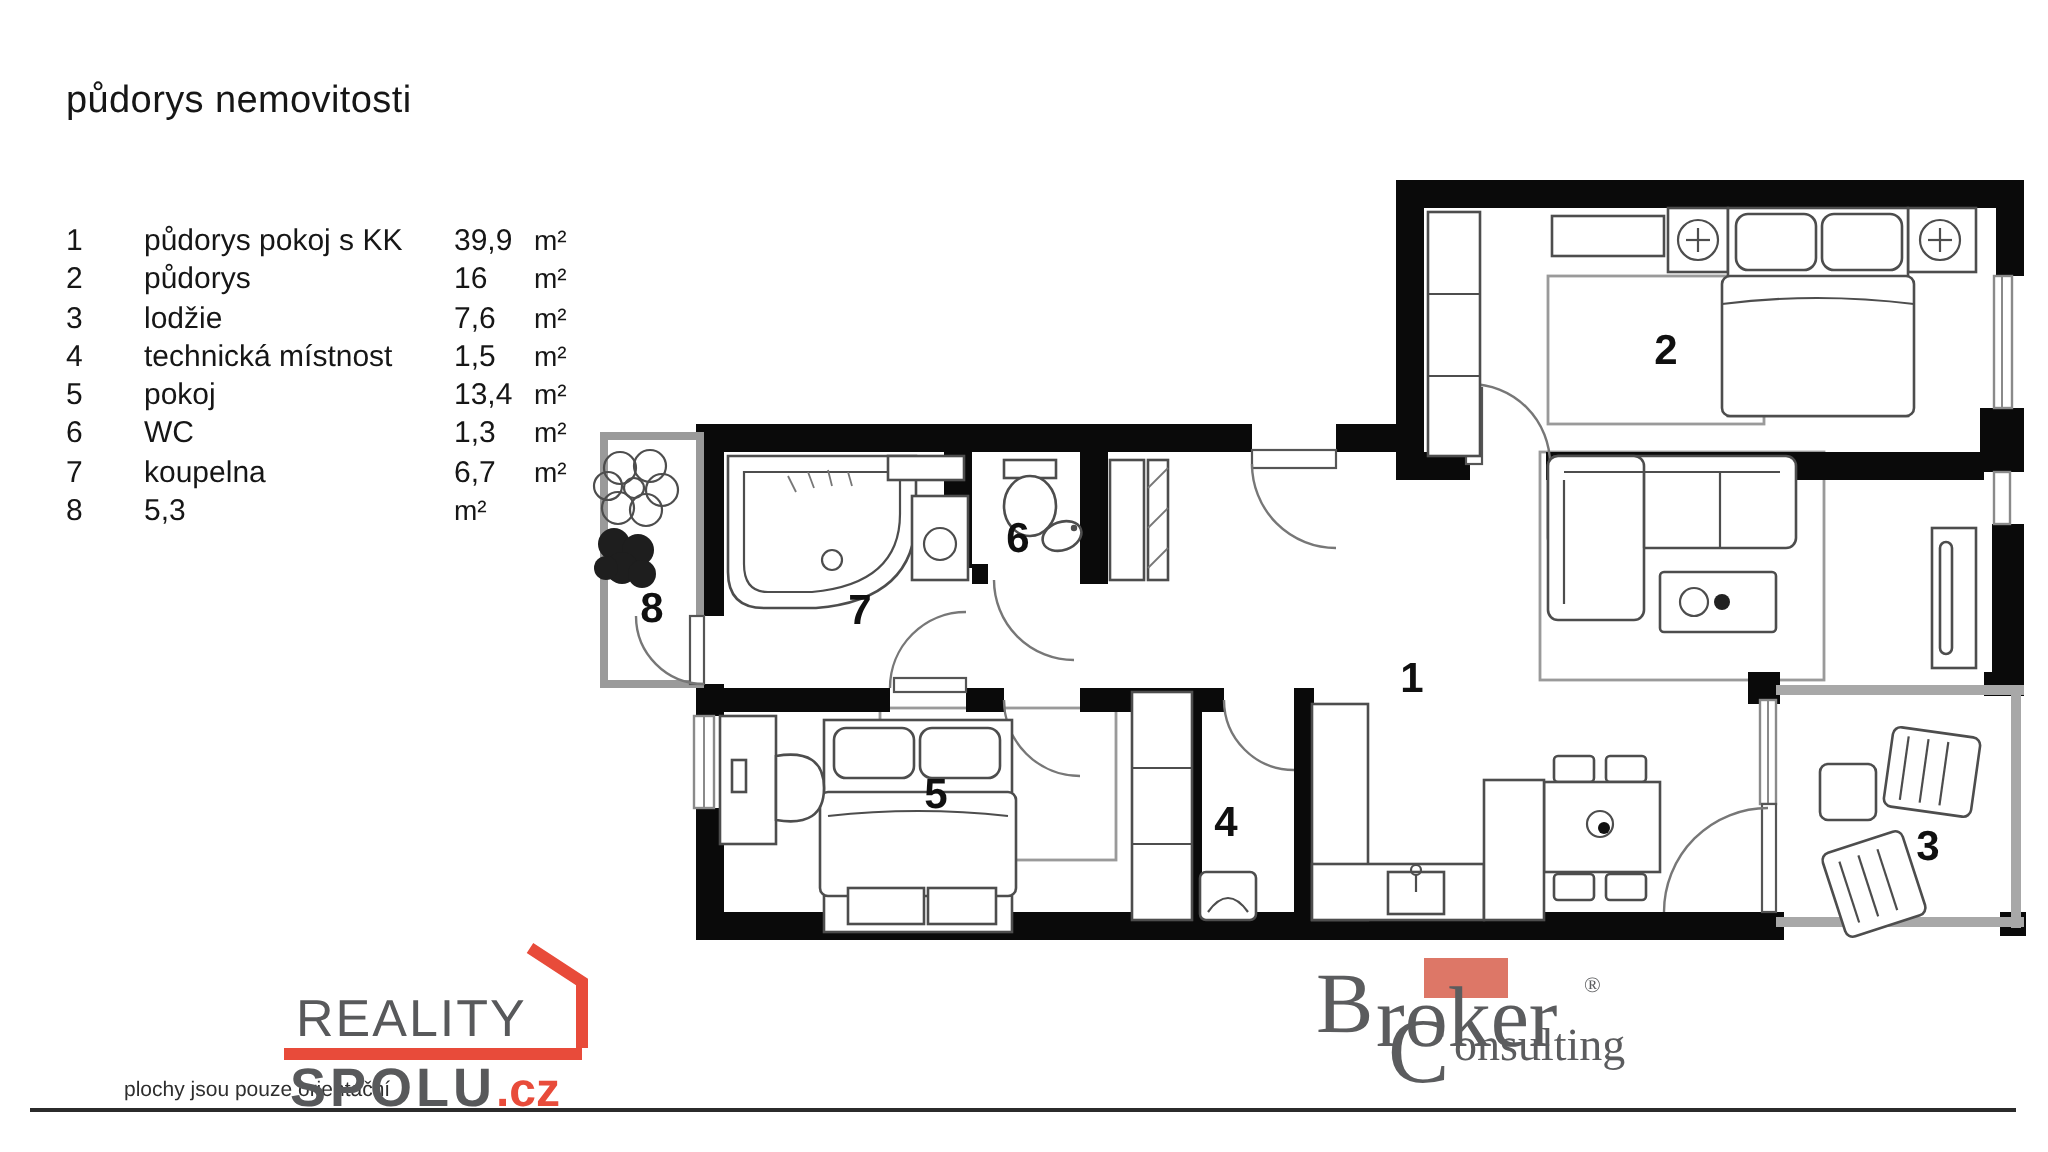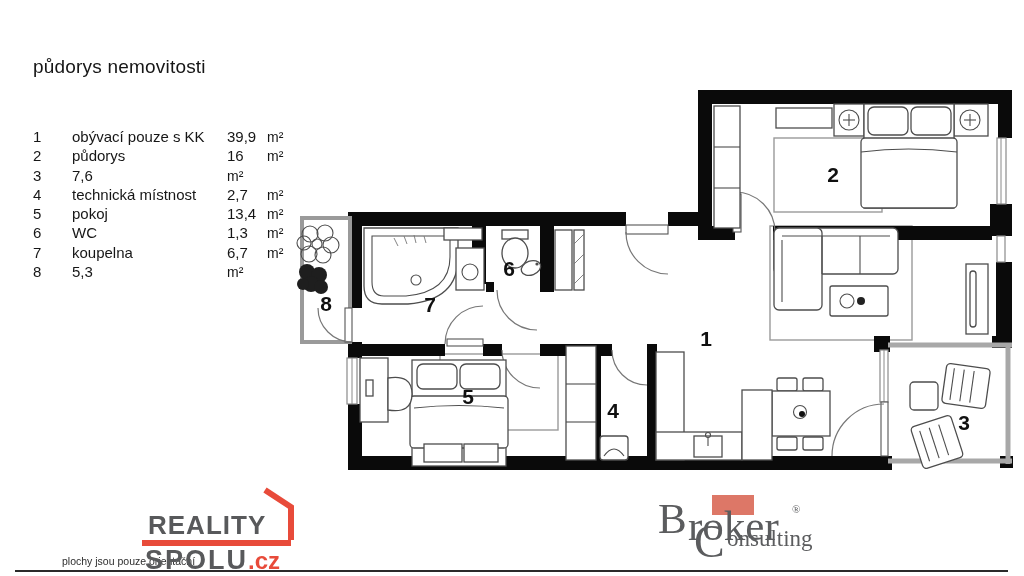--- a/index.html
+++ b/index.html
@@ -1,28 +1,28 @@
 <!DOCTYPE html>
 <html><head>
 <meta charset="utf-8">
 <style>
   html,body{margin:0;padding:0;}
   body{width:1024px;height:576px;position:relative;background:#ffffff;overflow:hidden;
        font-family:"Liberation Sans", sans-serif;color:#1b1b1b;}
-  .abs{position:absolute;margin-top:16px;}
+  .abs{position:absolute;}
   #plansvg{position:absolute;left:0;top:0;}
   .page-title{left:33px;top:40px;font-size:19px;font-weight:500;letter-spacing:.2px;color:#161616;}
   .legend{left:33px;top:112px;font-size:15px;color:#161616;}
   .legend-row{display:grid;grid-template-columns:39px 155px 40px 30px;align-items:baseline;height:19.3px;}
   .legend-row .unit{font-size:14px;}
   .disclaimer{left:30px;top:539px;font-size:10.5px;color:#2e2e2e;padding-left:32px;}
   .bottom-rule{left:15px;top:554px;width:993px;height:2px;background:#2b2b2b;}
   
   .rs-logo{left:140px;top:468px;width:175px;height:95px;}
-  .rs-word1{position:absolute;left:8px;top:26px;font-size:26px;font-weight:700;color:#58595b;letter-spacing:1px;}
+  .rs-word1{position:absolute;left:8px;top:26px;font-size:26px;font-weight:400;color:#58595b;letter-spacing:1px;}
   .rs-word2{position:absolute;left:5px;top:61px;font-size:27px;font-weight:700;color:#58595b;letter-spacing:2px;}
   .rs-tld{font-size:24px;letter-spacing:0;}
   .rs-shape{position:absolute;left:0;top:0;}
   
   .bc-logo{left:650px;top:475px;width:360px;height:85px;font-family:"Liberation Serif", serif;color:#5b5c5e;}
   .bc-sq{position:absolute;left:62px;top:4px;width:42px;height:20px;}
   .bc-b{position:absolute;left:8px;top:6px;font-size:43px;line-height:1;}
   .bc-roker{position:absolute;left:38px;top:13px;font-size:43px;line-height:1;}
   .bc-reg{position:absolute;left:142px;top:12px;font-size:11px;}
   .bc-c{position:absolute;left:44px;top:28px;font-size:46px;line-height:1;}
@@ -277,39 +277,40 @@
     <text class="roomnum" x="430" y="312">7</text>
     <text class="roomnum" x="326" y="311">8</text>
   </g>
 </svg>
 
 <div class="abs page-title">půdorys nemovitosti</div>
 
 <div class="abs legend">
   <div class="legend-row">
     <span>1</span>
-    <span>obývací pouze s KK</span>
+    <span>půdorys pokoj s KK</span>
     <span>39,9</span>
     <span class="unit">m²</span>
   </div>
   <div class="legend-row">
     <span>2</span>
     <span>půdorys</span>
     <span>16</span>
     <span class="unit">m²</span>
   </div>
   <div class="legend-row">
     <span>3</span>
+    <span>lodžie</span>
     <span>7,6</span>
     <span class="unit">m²</span>
   </div>
   <div class="legend-row">
     <span>4</span>
     <span>technická místnost</span>
-    <span>2,7</span>
+    <span>1,5</span>
     <span class="unit">m²</span>
   </div>
   <div class="legend-row">
     <span>5</span>
     <span>pokoj</span>
     <span>13,4</span>
     <span class="unit">m²</span>
   </div>
   <div class="legend-row">
     <span>6</span>

